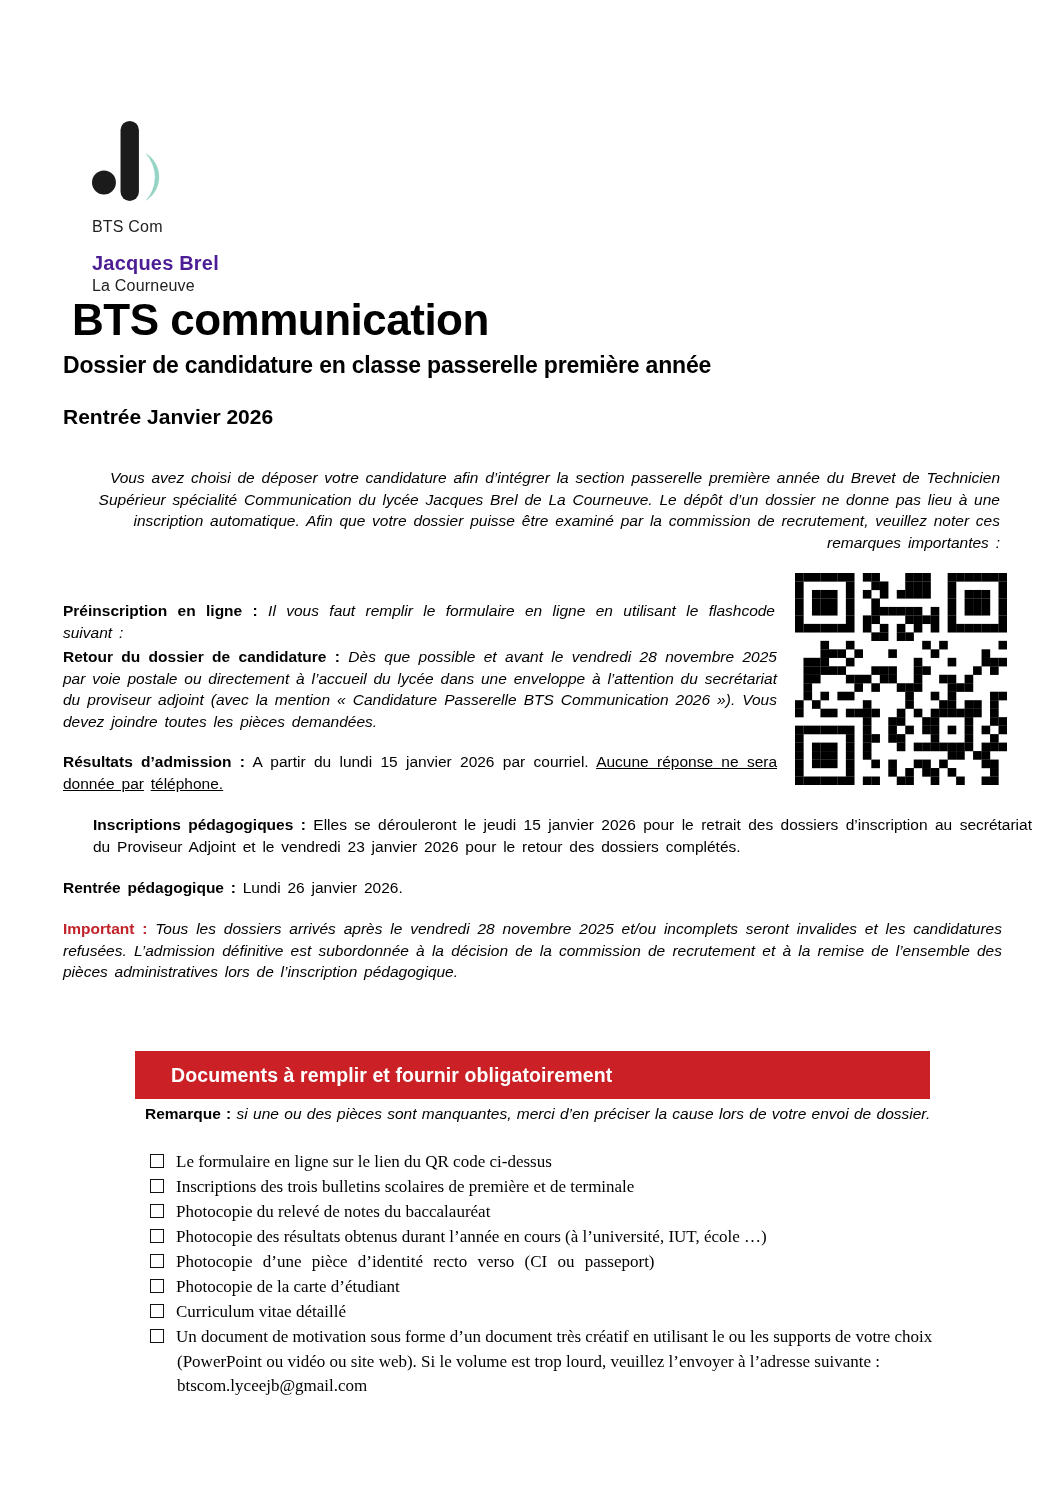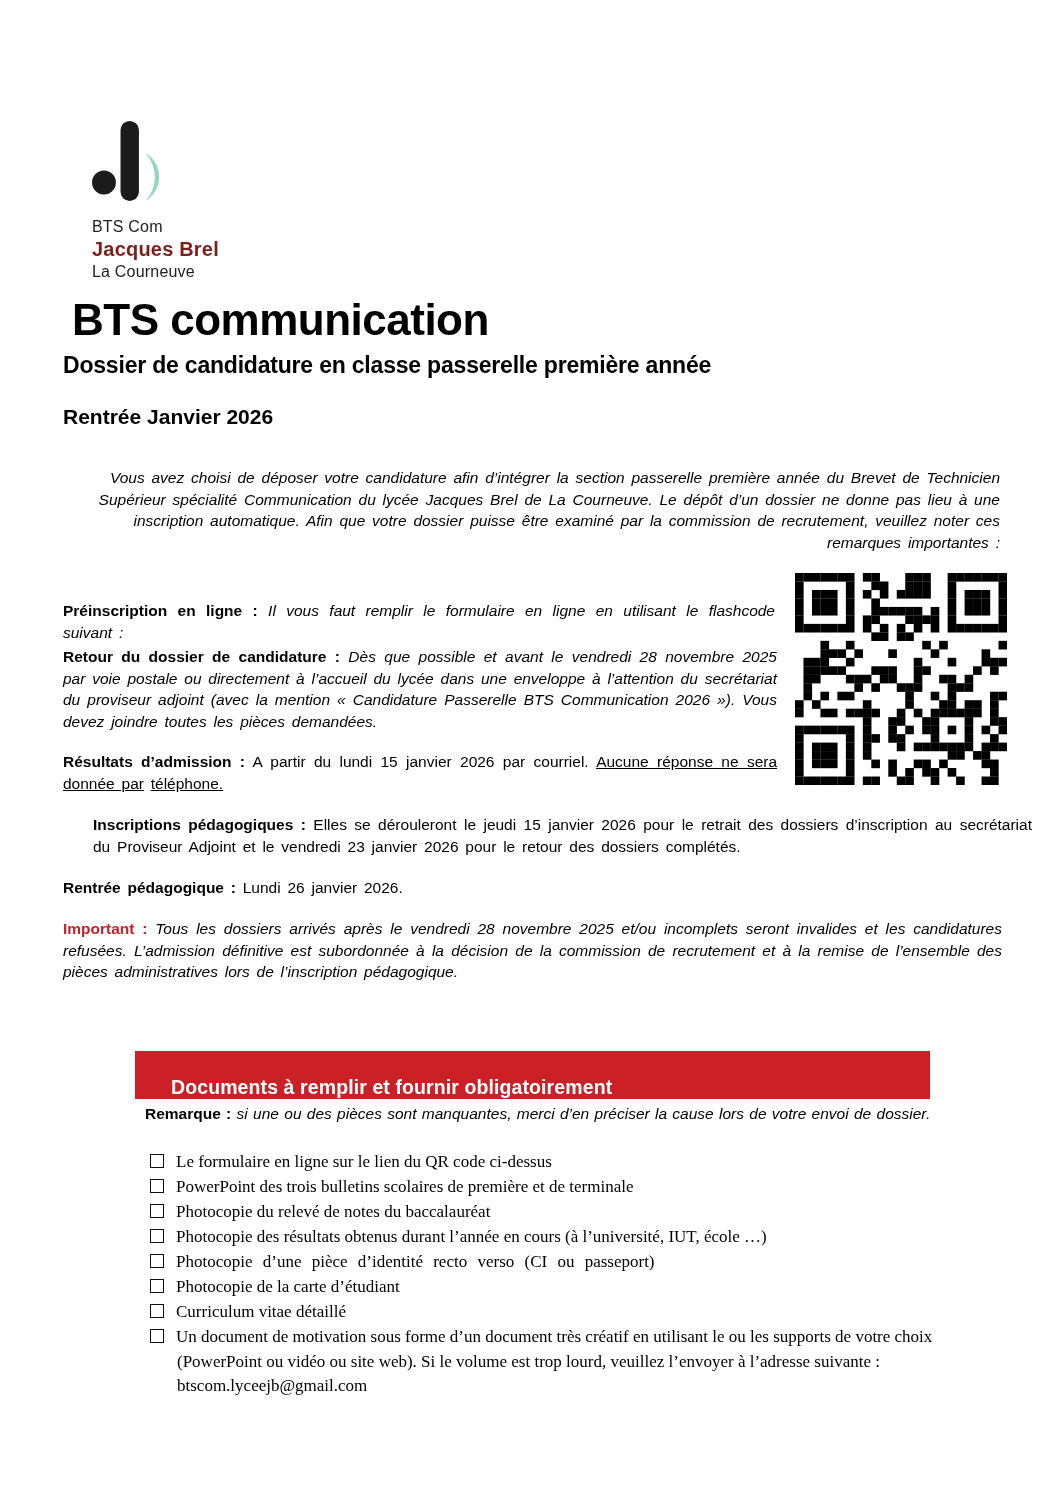--- a/index.html
+++ b/index.html
@@ -3,21 +3,21 @@
 <meta charset="utf-8">
 <style>
   html,body{margin:0;padding:0;background:#fff;}
   .page{position:relative;width:1060px;height:1498px;background:#ffffff;overflow:hidden;
         font-family:"Liberation Sans","DejaVu Sans",sans-serif;color:#000;}
 
   
   .logo{position:absolute;left:92px;top:120px;width:200px;}
   .logo svg{display:block;}
   .logo-l1{font-size:16px;color:#232021;margin-top:6px;letter-spacing:.2px;}
-  .logo-l2{font-size:20px;font-weight:700;color:#7f1d1d;margin-top:2px;letter-spacing:.2px;}
+  .logo-l2{font-size:20px;font-weight:700;color:#4c1d95;margin-top:16px;letter-spacing:.2px;}
   .logo-l3{font-size:16px;color:#232021;margin-top:2px;letter-spacing:.2px;}
 
   
   .title{position:absolute;left:72px;top:296px;font-size:44px;font-weight:700;letter-spacing:-.5px;line-height:1.1;}
   .subtitle{position:absolute;left:63px;top:352px;font-size:23px;font-weight:700;letter-spacing:-.2px;}
   .session{position:absolute;left:63px;top:405px;font-size:21px;font-weight:700;}
 
   
   .para{position:absolute;font-size:15.5px;line-height:21.6px;margin:0;word-spacing:2.5px;}
   .just{text-align:justify;}
@@ -32,21 +32,21 @@
   .sec-res{left:63px;top:751px;width:714px;}
   .sec-ins{left:63px;top:814px;width:939px;margin-left:30px;}
   .sec-ren{left:63px;top:877px;width:939px;}
   .sec-imp{left:63px;top:918px;width:939px;}
 
   
   .qr{position:absolute;left:795px;top:573px;width:212px;height:212px;}
 
   
   .banner{position:absolute;left:135px;top:1051px;width:795px;height:48px;background:#CB2026;
-          display:flex;align-items:flex-end;}
+          display:flex;align-items:center;}
   .banner span{color:#fff;font-size:19.5px;font-weight:700;padding-left:36px;letter-spacing:.1px;}
 
   .remarque{left:145px;top:1103px;width:800px;word-spacing:1px;}
 
   
   .checklist{position:absolute;left:143px;top:1150px;width:872px;margin:0;padding:0;list-style:none;
              font-family:"Liberation Serif","DejaVu Serif",serif;font-size:17px;line-height:24.5px;color:#000;}
   .checklist li{padding-left:34px;text-indent:-27px;margin:0 0 0.5px 0;}
   .cbx{display:inline-block;width:12px;height:12px;border:1.6px solid #111;margin-right:12px;
        transform:translateY(1px);background:#fff;text-indent:0;}
@@ -404,21 +404,21 @@
     <span>Documents à remplir et fournir obligatoirement</span>
   </div>
 
   <p class="para remarque">
     <b class="lead">Remarque :</b>
     <span class="it">si une ou des pièces sont manquantes, merci d’en préciser la cause lors de votre envoi de dossier.</span>
   </p>
 
   <ul class="checklist">
       <li><span class="cbx"></span><span>Le formulaire en ligne sur le lien du QR code ci-dessus</span></li>
-      <li><span class="cbx"></span><span>PowerPoint des trois bulletins scolaires de première et de terminale</span></li>
+      <li><span class="cbx"></span><span>Inscriptions des trois bulletins scolaires de première et de terminale</span></li>
       <li><span class="cbx"></span><span>Photocopie du relevé de notes du baccalauréat</span></li>
       <li><span class="cbx"></span><span>Photocopie des résultats obtenus durant l’année en cours (à l’université, IUT, école …)</span></li>
       <li class="wide"><span class="cbx"></span><span>Photocopie d’une pièce d’identité recto verso (CI ou passeport)</span></li>
       <li><span class="cbx"></span><span>Photocopie de la carte d’étudiant</span></li>
       <li><span class="cbx"></span><span>Curriculum vitae détaillé</span></li>
       <li><span class="cbx"></span><span>Un document de motivation sous forme d’un document très créatif en utilisant le ou les supports de votre choix (PowerPoint ou vidéo ou site web). Si le volume est trop lourd, veuillez l’envoyer à l’adresse suivante : </span><b>btscom.lyceejb@gmail.com</b></li>
     </ul>
 
 </div>
 

